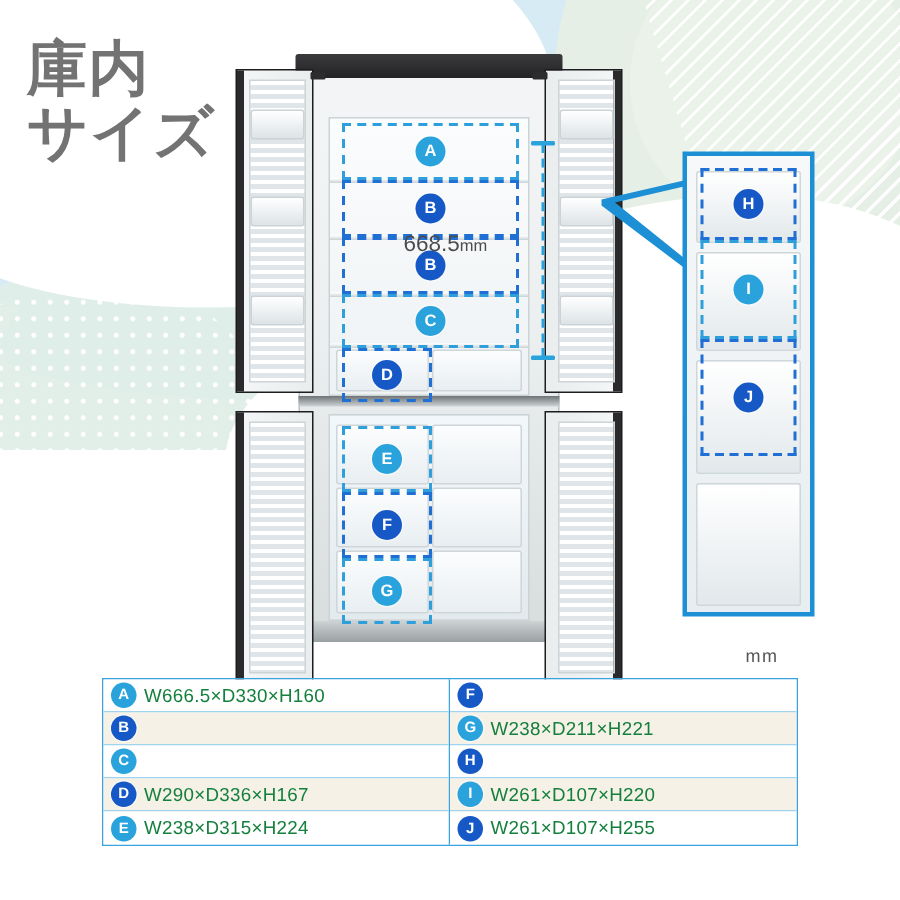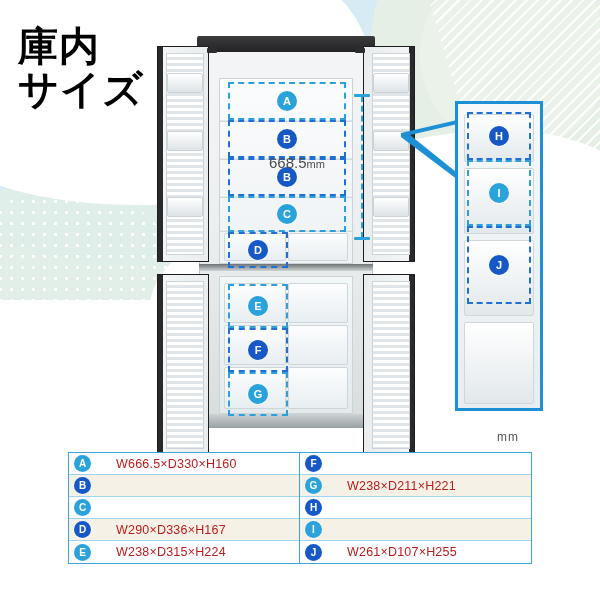--- a/index.html
+++ b/index.html
@@ -75,21 +75,21 @@
     border-radius:50% 40% 0 0 / 60% 50% 0 0;
   }
 
   
   .title{
     position:absolute;left:18px;top:25px;
     font-family:"DejaVu Sans","Liberation Sans",sans-serif;
     font-weight:bold;
     font-size:40px;
     line-height:1.08;
-    color:#000000;
+    color:#737373;
     letter-spacing:1px;
     white-space:pre-line;
   }
 
   
   .fridge{position:absolute;left:155px;top:36px;width:262px;height:392px;}
   .cab-body{
     position:absolute;left:44px;top:4px;width:174px;height:388px;
     background:linear-gradient(to bottom,#f4f5f6 0%,#eceff0 48%,#d7dcdd 100%);
     border:1px solid #b9c0c2;box-sizing:border-box;
@@ -204,22 +204,22 @@
   .col.left{border-right:1px solid #3aa3e0;}
   .row{
     height:22px;display:flex;align-items:center;
     border-bottom:1px solid #9fd3ef;box-sizing:border-box;padding-left:5px;
   }
   .row.last{border-bottom:none;}
   .row.odd{background:#ffffff;}
   .row.even{background:#f6f1e6;}
   .row .badge{position:static;margin-right:5px;width:17px;height:17px;font-size:10px;flex:none;}
   .row .txt{
-    font-size:12.5px;color:#b91c1c;white-space:nowrap;
-    font-family:"Liberation Sans",sans-serif;letter-spacing:.2px;margin-left:20px;
+    font-size:12.5px;color:#15803d;white-space:nowrap;
+    font-family:"Liberation Sans",sans-serif;letter-spacing:.2px;
   }
 </style>
 </head>
 <body>
 
 <div id="stage">
 
   <div class="bg">
     <div class="sky"></div>
     <div class="sky-fade"></div>
@@ -357,20 +357,21 @@
       </div>
       <div class="row even">
         <span class="badge b-light">G</span>
         <span class="txt">W238×D211×H221</span>
       </div>
       <div class="row odd">
         <span class="badge b-dark">H</span>
       </div>
       <div class="row even">
         <span class="badge b-light">I</span>
+        <span class="txt">W261×D107×H220</span>
       </div>
       <div class="row odd last">
         <span class="badge b-dark">J</span>
         <span class="txt">W261×D107×H255</span>
       </div>
     </div>
   </div>
 
 </div>
 

